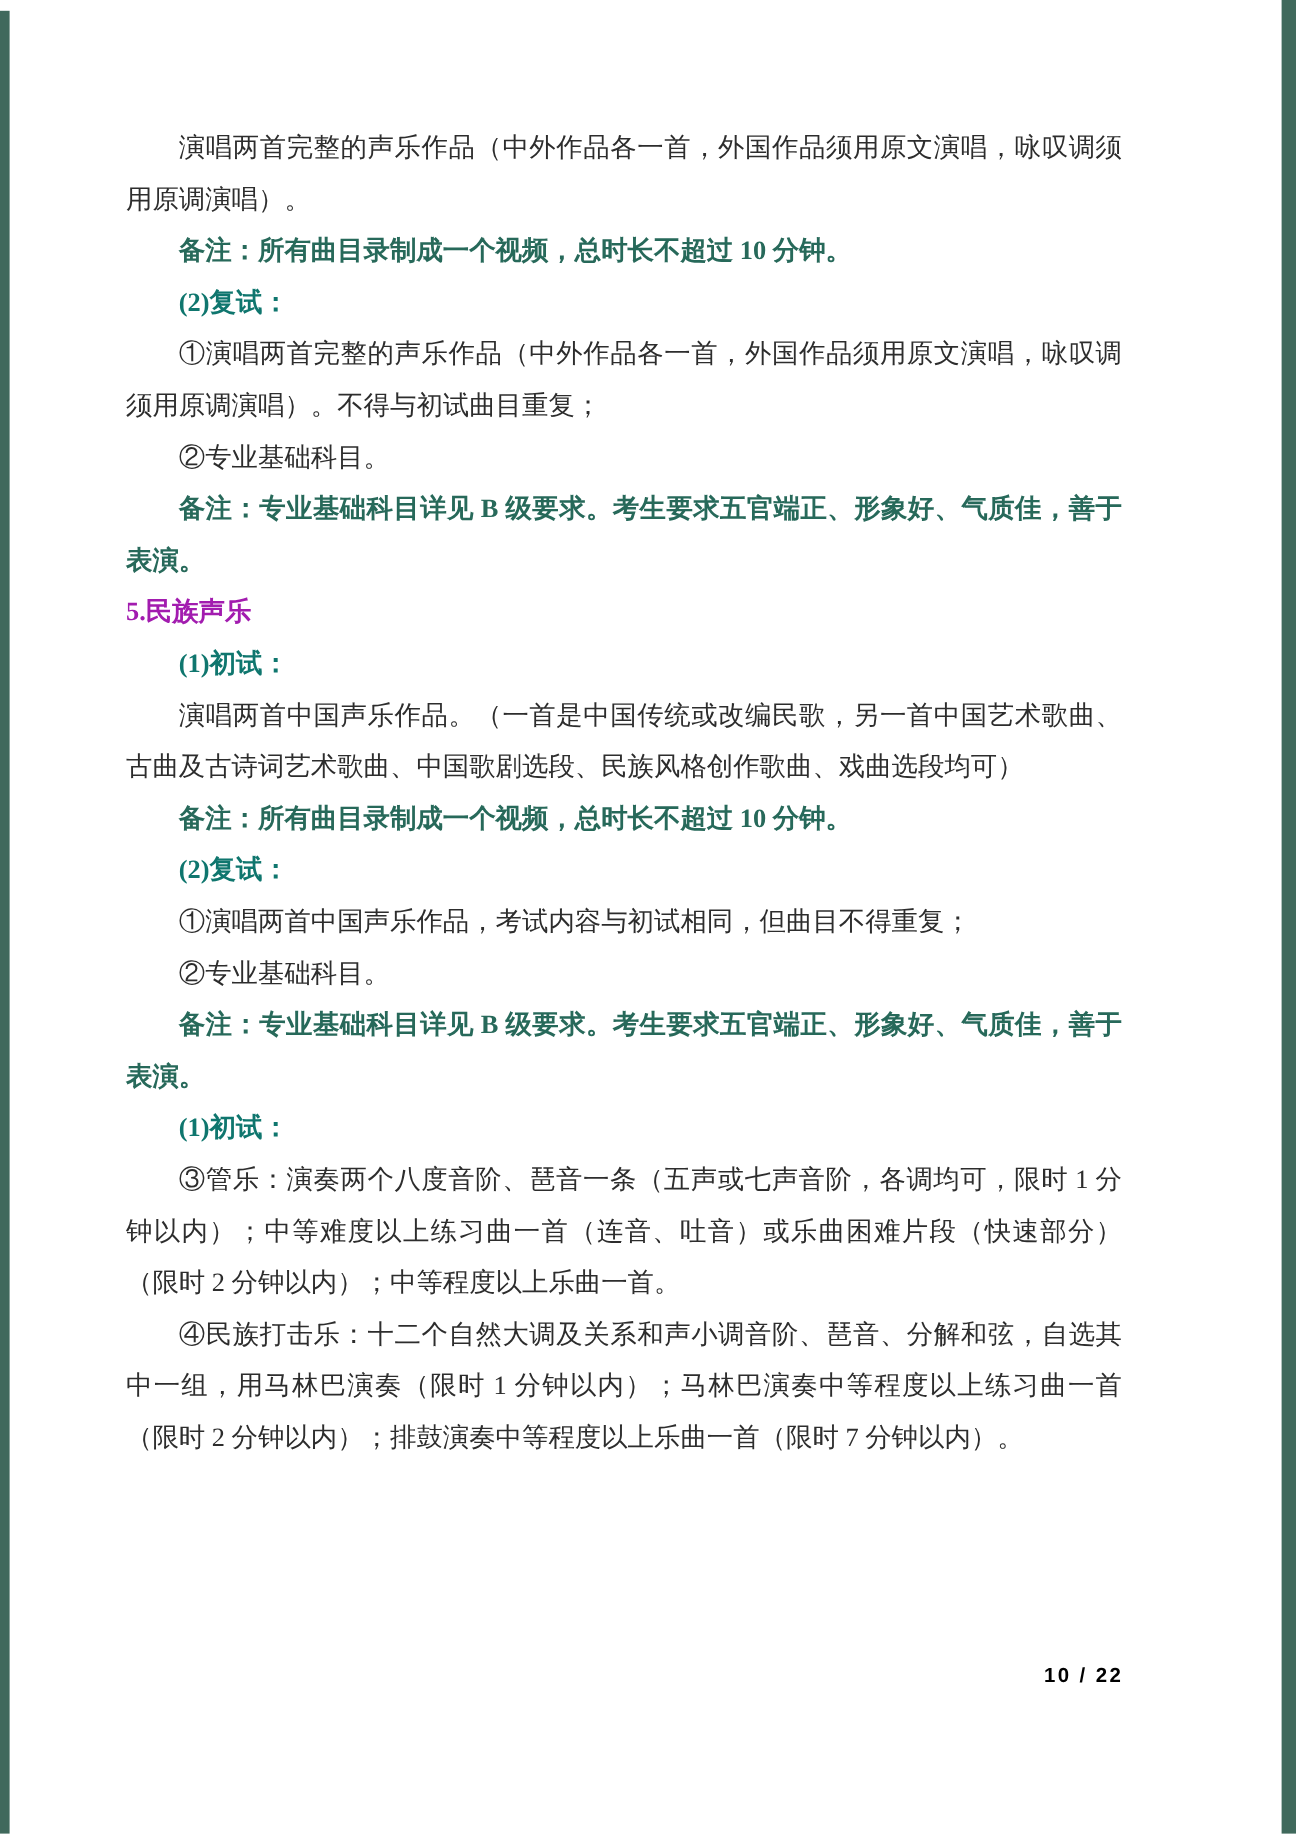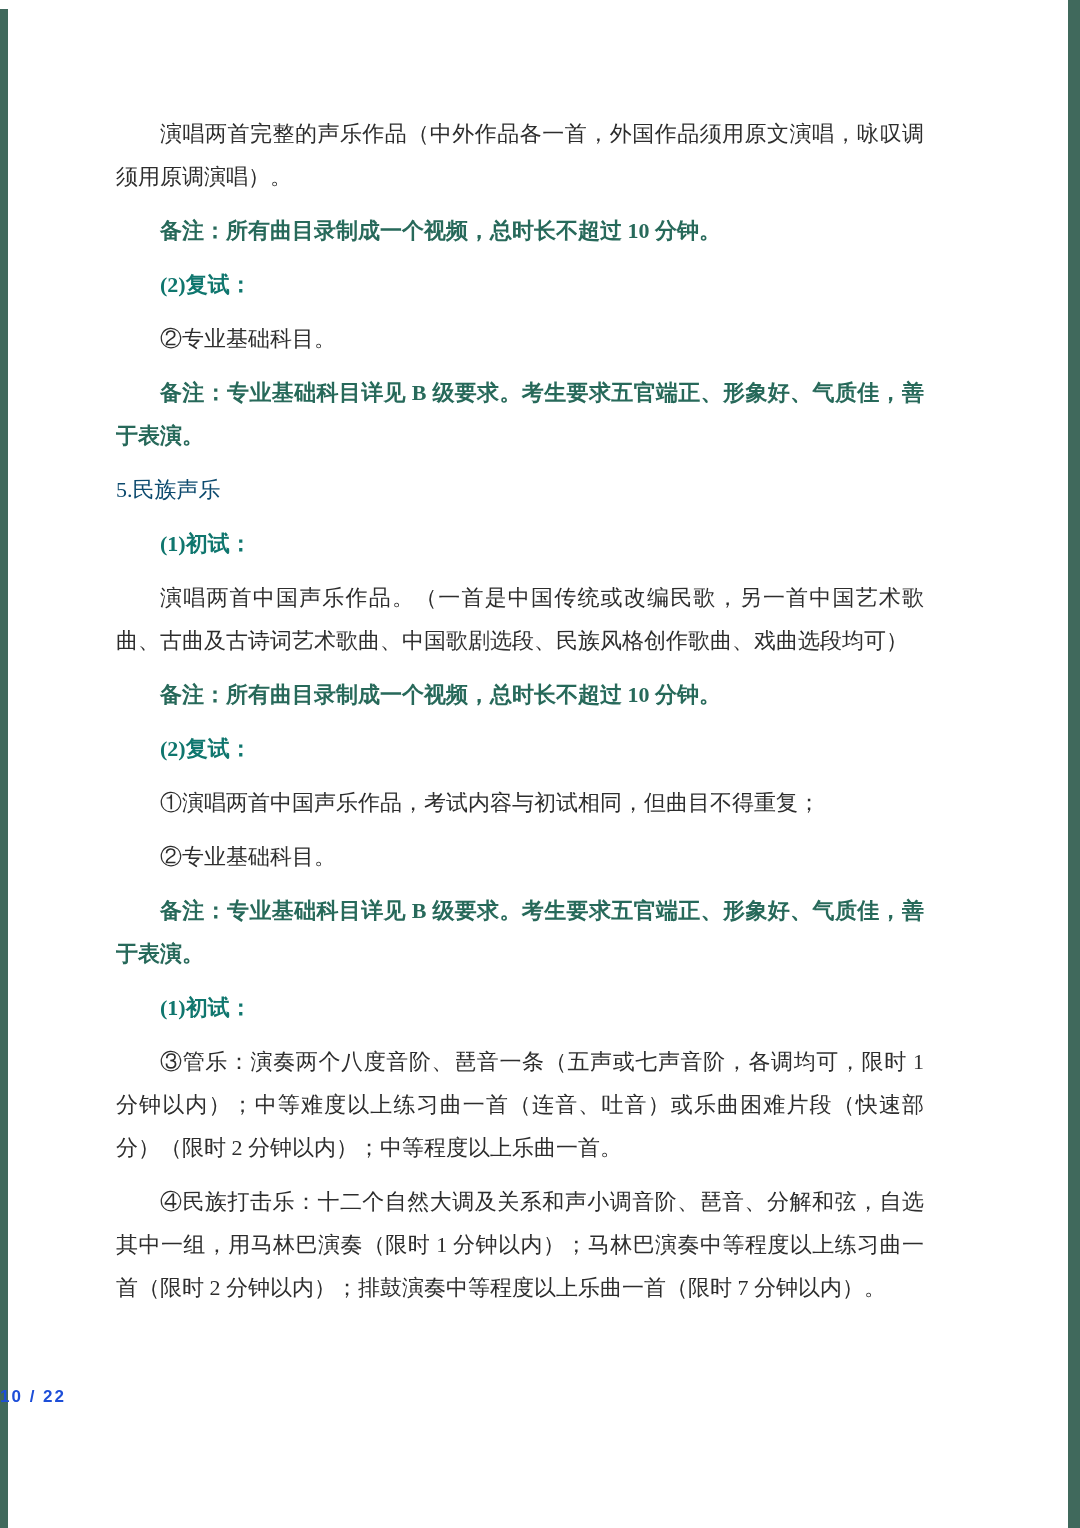--- a/index.html
+++ b/index.html
@@ -39,66 +39,67 @@
     position: absolute;
     top: 101px;
     left: 105px;
     width: 830px;
     color: #2d2d2d;
     font-size: 22px;
     line-height: 43px;
     text-align: justify;
   }
   .content p {
-    margin: 11px;
+    margin: 0;
     padding: 0;
   }
   .para {
     text-indent: 2em;
   }
   .subhead {
     text-indent: 2em;
     font-weight: bold;
     color: #0f766e;
   }
   .head {
     margin-left: 2.1em;
-    font-weight: normal;
-    color: #0c4a6e;
+    font-weight: bold;
+    color: #a21caf;
   }
   .remark {
     text-indent: 2em;
     font-weight: bold;
     color: #27695a;
   }
   .page-number {
     position: absolute;
     top: 1387px;
     left: 0;
     width: 936px;
-    text-align: left;
+    text-align: right;
     font-family: "Liberation Sans", "DejaVu Sans", sans-serif;
     font-weight: bold;
     font-size: 17px;
-    color: #1d4ed8;
+    color: #000000;
     letter-spacing: 2px;
   }
 </style>
 </head>
 <body>
 
 <div class="page">
 
   <div class="frame-strip frame-left"></div>
   <div class="frame-strip frame-right"></div>
 
   <div class="content">
     <p class="para">演唱两首完整的声乐作品（中外作品各一首，外国作品须用原文演唱，咏叹调须用原调演唱）。</p>
     <p class="remark">备注：所有曲目录制成一个视频，总时长不超过 10 分钟。</p>
     <p class="subhead">(2)复试：</p>
+    <p class="para">①演唱两首完整的声乐作品（中外作品各一首，外国作品须用原文演唱，咏叹调须用原调演唱）。不得与初试曲目重复；</p>
     <p class="para">②专业基础科目。</p>
     <p class="remark">备注：专业基础科目详见 B 级要求。考生要求五官端正、形象好、气质佳，善于表演。</p>
     <p class="head">5.民族声乐</p>
     <p class="subhead">(1)初试：</p>
     <p class="para">演唱两首中国声乐作品。（一首是中国传统或改编民歌，另一首中国艺术歌曲、古曲及古诗词艺术歌曲、中国歌剧选段、民族风格创作歌曲、戏曲选段均可）</p>
     <p class="remark">备注：所有曲目录制成一个视频，总时长不超过 10 分钟。</p>
     <p class="subhead">(2)复试：</p>
     <p class="para">①演唱两首中国声乐作品，考试内容与初试相同，但曲目不得重复；</p>
     <p class="para">②专业基础科目。</p>
     <p class="remark">备注：专业基础科目详见 B 级要求。考生要求五官端正、形象好、气质佳，善于表演。</p>

